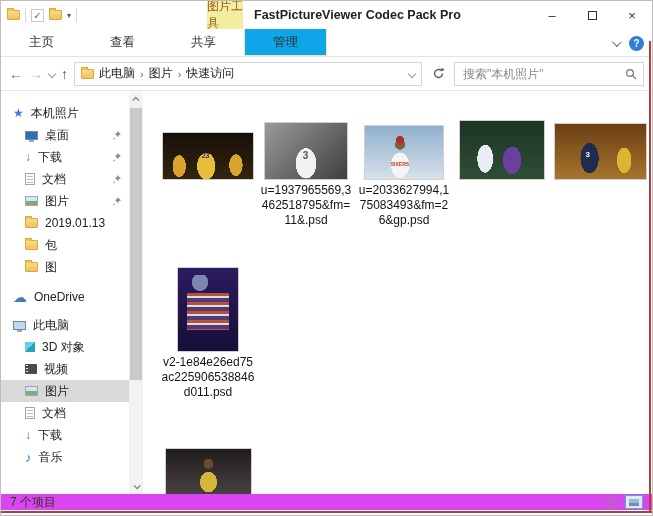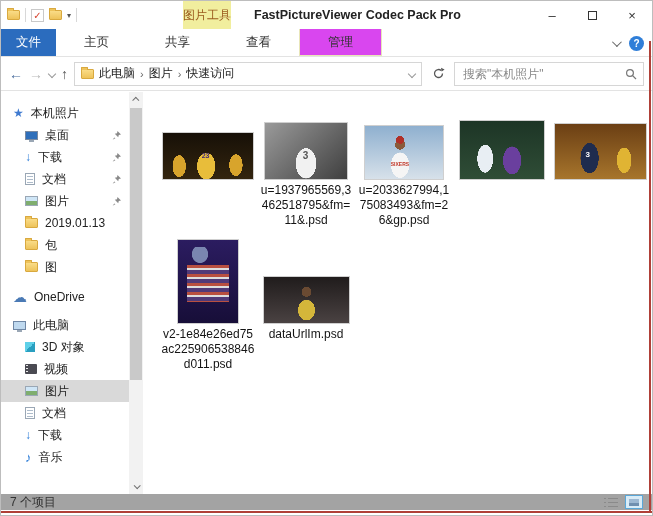--- a/index.html
+++ b/index.html
@@ -7,31 +7,31 @@
   .window{position:relative;width:653px;height:516px;background:#fff;border:1px solid #bdbdbd;overflow:hidden;}
 
   
   .titlebar{position:relative;height:28px;display:flex;align-items:center;background:#fff;}
   .qat{display:flex;align-items:center;gap:5px;padding-left:6px;}
   .sep{width:1px;height:14px;background:#d8d8d8;}
   .ic-folder{position:relative;width:13px;height:10px;background:linear-gradient(#fadc87,#eec35a);border:1px solid #d9a93f;border-radius:1px;display:inline-block;}
   .ic-folder::before{content:"";position:absolute;top:-3px;left:-1px;width:5px;height:2px;background:#eec35a;border:1px solid #d9a93f;border-bottom:none;border-radius:1px 1px 0 0;}
   .qat-check{width:13px;height:13px;border:1px solid #c9c9c9;background:#fff;color:#d6432e;font-size:10px;line-height:11px;text-align:center;font-weight:bold;}
   .qat-drop{font-size:8px;color:#555;}
-  .ctx-label{position:absolute;left:182px;top:0;width:48px;height:28px;background:#f1ee9e;color:#9b5b1e;font-size:12px;display:flex;align-items:center;justify-content:center;}
+  .ctx-label{position:absolute;left:206px;top:0;width:36px;height:28px;background:#f1ee9e;color:#9b5b1e;font-size:12px;display:flex;align-items:center;justify-content:center;}
   .win-title{position:absolute;left:253px;top:0;height:28px;display:flex;align-items:center;font-size:12.5px;color:#222;font-weight:bold;}
   .win-controls{position:absolute;right:0;top:0;height:28px;display:flex;}
   .wc{width:40px;height:28px;display:flex;align-items:center;justify-content:center;color:#333;font-size:13px;}
   .wc .maxbox{width:9px;height:9px;border:1px solid #333;display:inline-block;}
 
   
   .tabrow{position:relative;height:28px;border-bottom:1px solid #e3e3e3;display:flex;background:#fff;}
   .tab{height:100%;display:flex;align-items:center;justify-content:center;font-size:12.5px;color:#333;padding:0 28px;cursor:default;}
   .tab.file{background:#2b6cbe;color:#fff;padding:0 15px;}
-  .tab.ctx{border:1px solid #e8e6b8;border-top:none;background:#d946ef;}
+  .tab.ctx{border:1px solid #e8e6b8;border-top:none;background:#0ea5e9;}
   .ribbon-right{position:absolute;right:8px;top:0;height:28px;display:flex;align-items:center;gap:10px;}
   .chev{width:7px;height:7px;border-right:1.5px solid #666;border-bottom:1.5px solid #666;transform:rotate(45deg) translateY(-2px);display:inline-block;}
   .help-circle{width:15px;height:15px;border-radius:50%;background:#2f7ed8;color:#fff;font-size:10px;font-weight:bold;display:flex;align-items:center;justify-content:center;}
 
   
   .addressrow{height:34px;display:flex;align-items:center;padding:0 8px;gap:6px;border-bottom:1px solid #e3e3e3;background:#fff;}
   .nav-glyph{font-size:14px;color:#4a6d9d;}
   .nav-glyph.fwd{color:#b9b9b9;}
   .nav-glyph.up{color:#555;}
   .nav-dd{width:6px;height:6px;border-right:1.2px solid #999;border-bottom:1.2px solid #999;transform:rotate(45deg);display:inline-block;}
@@ -73,21 +73,21 @@
   .vs-arrow{position:absolute;left:0;width:14px;height:15px;display:flex;align-items:center;justify-content:center;}
   .vs-arrow .chev{width:5px;height:5px;border-color:#707070;}
   .vs-up{top:0;} .vs-up .chev{transform:rotate(-135deg) translateY(-1px);}
   .vs-down{bottom:0;} .vs-down .chev{transform:rotate(45deg) translateY(-1px);}
   .vs-thumb{position:absolute;left:1px;width:12px;top:16px;height:272px;background:#c9c9c9;}
 
   
   .content{position:absolute;left:142px;top:0;right:0;bottom:0;background:#fff;overflow:hidden;}
   .frow{position:absolute;display:flex;gap:4px;}
   .row1{left:18px;top:24px;}
-  .row2{left:18px;top:140px;}
+  .row2{left:18px;top:168px;flex-direction:column;}
   .fcell{width:94px;display:flex;flex-direction:column;align-items:center;}
   .twrap{height:64px;display:flex;align-items:flex-end;justify-content:center;}
   .row2 .twrap{height:92px;}
   .fname{margin-top:3px;font-size:12px;line-height:15px;text-align:center;word-break:break-all;color:#141414;}
   .thumb{position:relative;border:1px solid #cfcfcf;overflow:hidden;}
   .jersey-num{position:absolute;font-weight:bold;}
   .t1{width:92px;height:48px;background:
       radial-gradient(ellipse 11px 18px at 18% 72%,#d8a42c 0 60%,transparent 61%),
       radial-gradient(ellipse 15px 22px at 48% 72%,#e8bd3a 0 60%,transparent 61%),
       radial-gradient(ellipse 11px 18px at 81% 70%,#d8a42c 0 60%,transparent 61%),
@@ -116,21 +116,21 @@
   .t6::before{content:"";position:absolute;left:15%;top:30%;width:70%;height:45%;
       background:repeating-linear-gradient(180deg,#b85040 0 3px,#ddd 3px 5px,#503a78 5px 9px);}
   .t6::after{content:"";position:absolute;left:20%;top:8%;width:34%;height:22%;
       background:radial-gradient(ellipse at 50% 40%,#7a86b0 0 55%,transparent 60%);}
   .t7{width:87px;height:48px;background:
       radial-gradient(circle 5px at 50% 32%,#6a4a32 0 100%,transparent),
       radial-gradient(ellipse 14px 17px at 50% 72%,#d4b63a 0 60%,transparent 61%),
       linear-gradient(180deg,#201c1c,#4a4242);}
 
   
-  .statusbar{position:absolute;left:0;right:0;bottom:5px;height:16px;display:flex;align-items:center;justify-content:space-between;padding:0 9px;background:#a3a3a3;font-size:12px;color:#333;}
+  .statusbar{position:absolute;left:0;right:0;bottom:5px;height:16px;display:flex;align-items:center;justify-content:space-between;padding:0 9px;background:#d946ef;font-size:12px;color:#333;}
   .view-toggles{display:flex;align-items:center;gap:7px;}
   .sv-list{width:14px;height:11px;position:relative;}
   .sv-list::before{content:"";position:absolute;left:0;top:1px;width:2px;height:9px;background:repeating-linear-gradient(180deg,#8a8a8a 0 1px,transparent 1px 4px);}
   .sv-list::after{content:"";position:absolute;left:4px;top:1px;right:0;height:9px;background:repeating-linear-gradient(180deg,#8a8a8a 0 1px,transparent 1px 4px);}
   .sv-thumbview{width:18px;height:14px;border:1px solid #5aa7d8;background:#d9ecf7;display:flex;align-items:center;justify-content:center;}
   .sv-thumbview span{width:10px;height:7px;background:linear-gradient(180deg,#9db8d2 60%,#6f8faf 60%);display:block;}
 
   
   .red-b{position:absolute;left:0;right:0;bottom:2px;height:2px;background:#b04038;}
   .red-r{position:absolute;right:1px;top:40px;bottom:2px;width:2px;background:#b04038;}
@@ -156,24 +156,23 @@
     <div class="win-controls">
       <span class="wc">–</span>
       <span class="wc">
           <span class="maxbox"></span>
         </span>
       <span class="wc">×</span>
     </div>
   </div>
 
   <div class="tabrow">
-    <div class="tab file">文件</div>
     <div class="tab">主页</div>
+    <div class="tab">查看</div>
     <div class="tab">共享</div>
-    <div class="tab">查看</div>
     <div class="tab ctx">管理</div>
     <div class="ribbon-right">
       <span class="chev"></span>
       <span class="help-circle">?</span>
     </div>
   </div>
 
   <div class="addressrow">
     <span class="nav-glyph">←</span>
     <span class="nav-glyph fwd">→</span>

